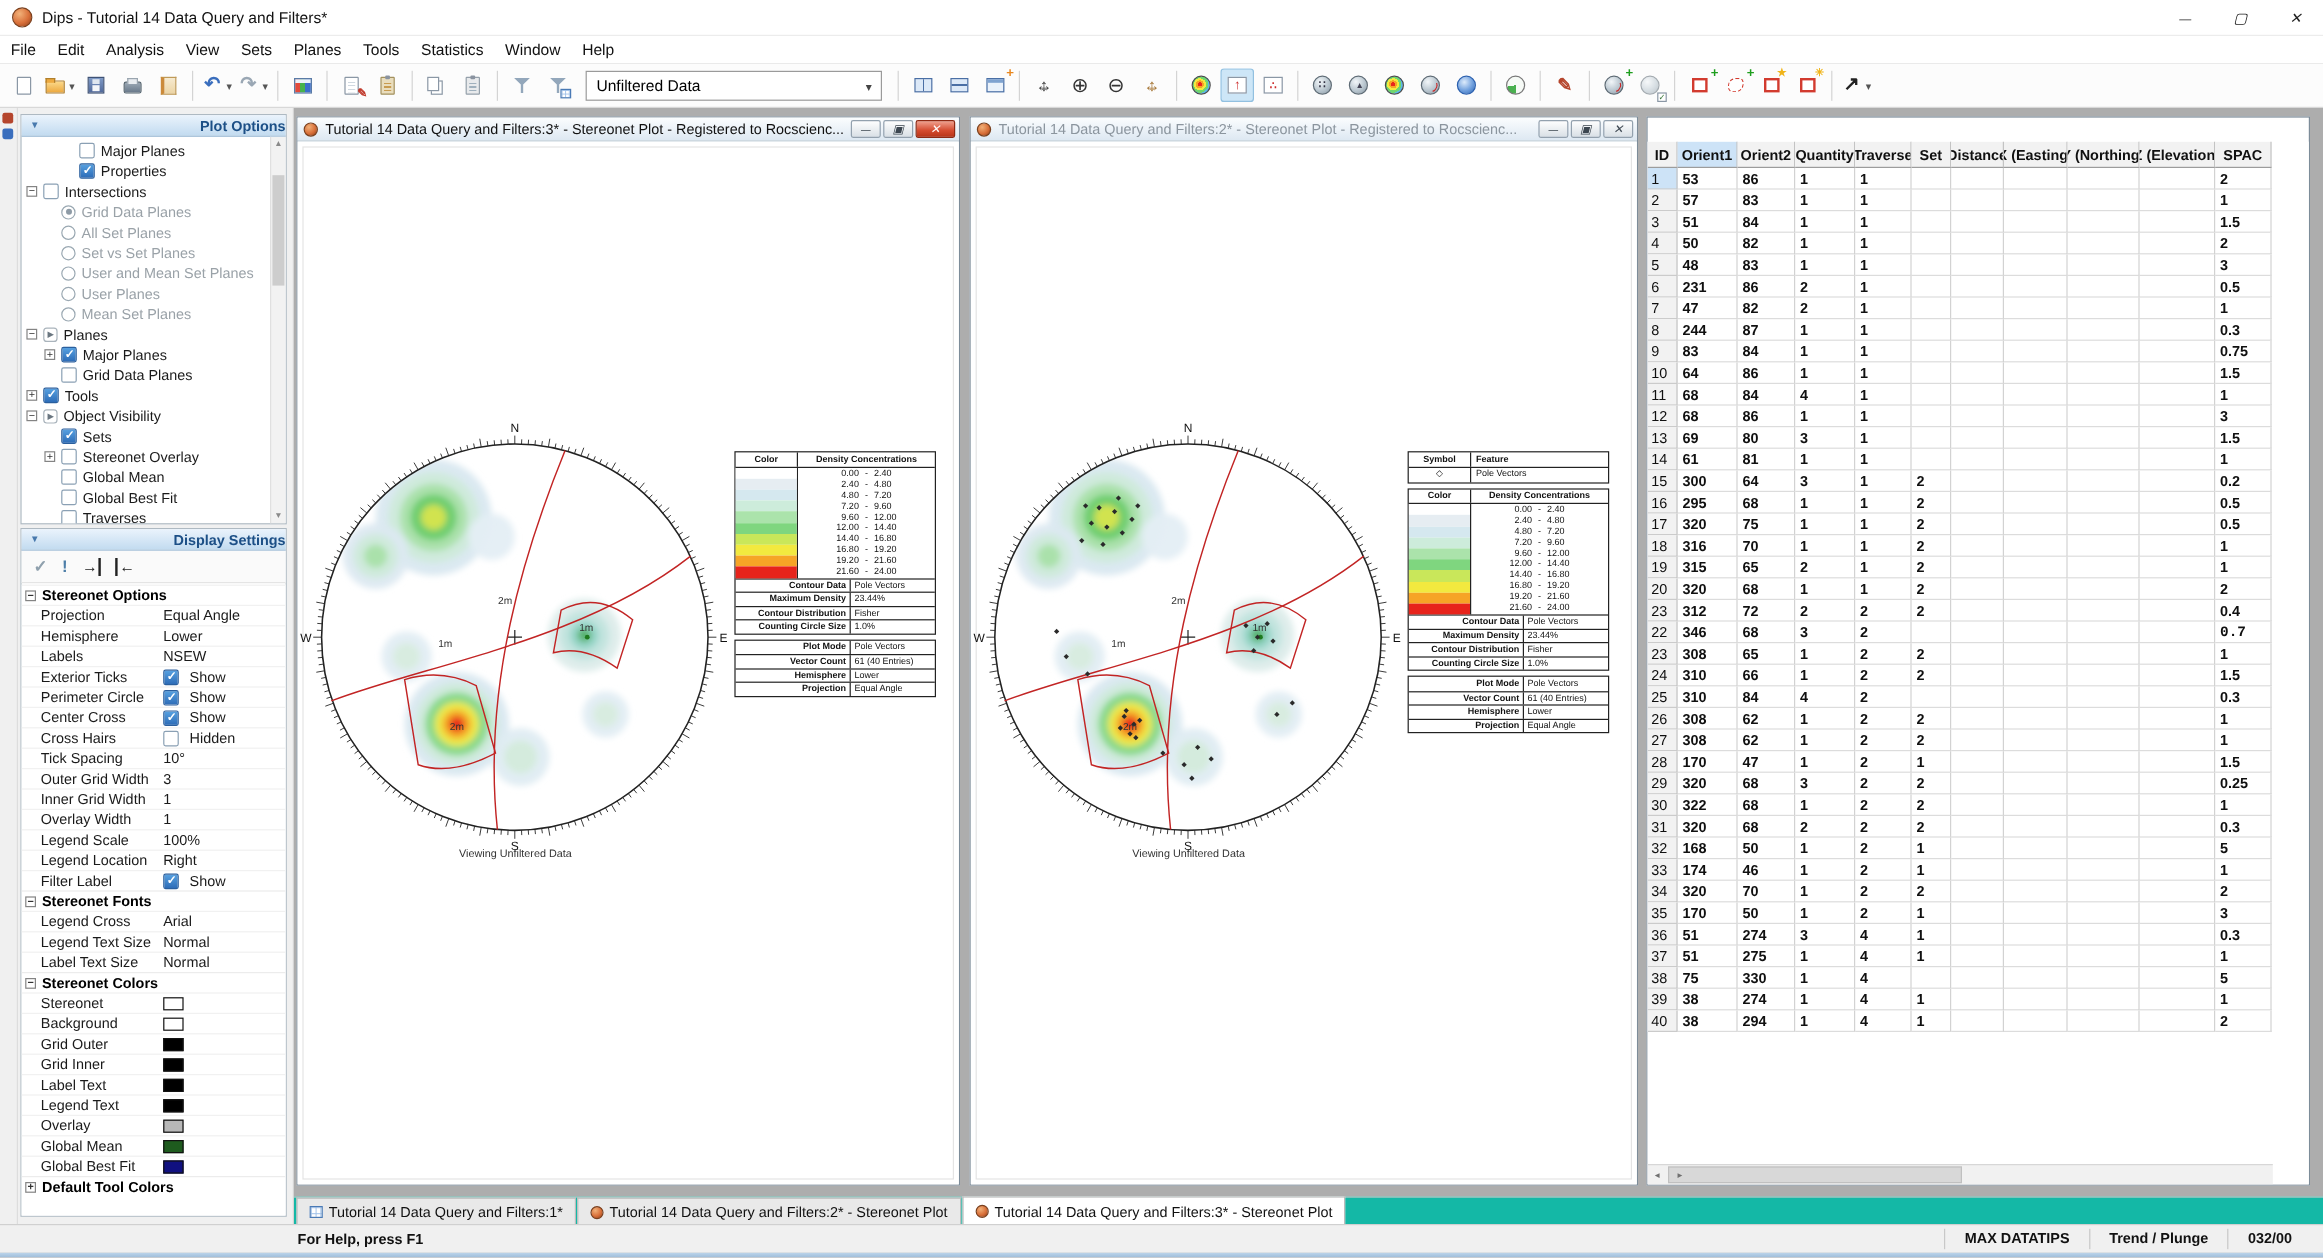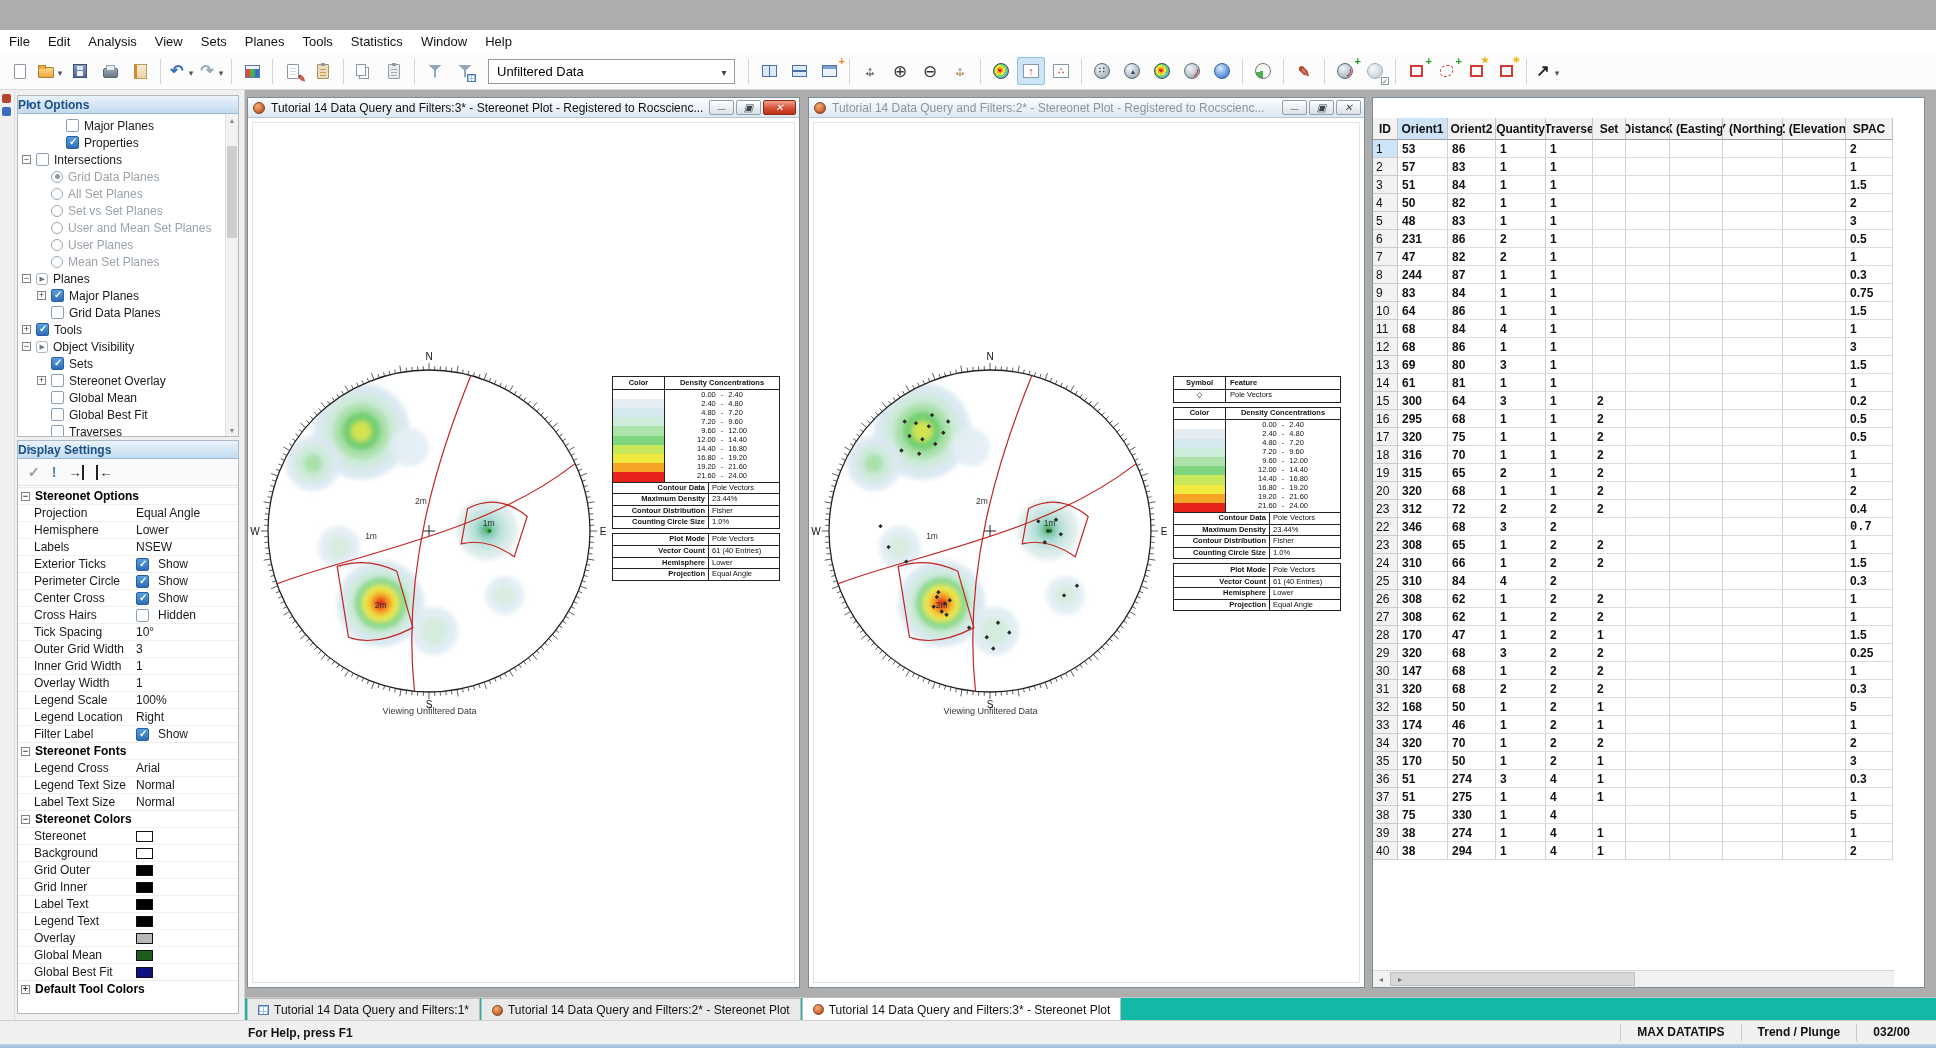--- a/index.html
+++ b/index.html
@@ -68,21 +68,21 @@
 .plusbadge{position:absolute;top:-4px;right:-5px;color:#1e9e1e;font-weight:bold;font-size:11px}
 .plusbadge.orange{color:#e8871e}
 .chkbadge{position:absolute;right:-3px;bottom:-3px;width:8px;height:8px;background:#fff;border:1px solid #8a97a5;font-size:7px;color:#3c7a3c;display:flex;align-items:center;justify-content:center}
 
 .dock{position:absolute;left:0;top:90px;width:245px;bottom:28px;background:#f0f0f0;border-right:1px solid #d4d4d4;z-index:10}
 .dock-strip{position:absolute;left:0;top:0;width:15px;height:100%;border-right:1px solid #ddd}
 .strip-ico{width:9px;height:9px;margin:4px 2px;border-radius:2px}
 .panel{position:absolute;left:17px;width:222px;border:1px solid #aeb9c2;background:#fff}
 #plot-options{top:5px;height:342px}
 #display-settings{top:350px;bottom:6px}
-.panel-header{height:18px;background:linear-gradient(#eaf3fc,#c2dbf0);border-bottom:1px solid #9ab8d4;display:flex;align-items:center;justify-content:flex-start;font-size:12px;font-weight:bold;color:#1c4f86;position:relative}
+.panel-header{height:18px;background:linear-gradient(#eaf3fc,#c2dbf0);border-bottom:1px solid #9ab8d4;display:flex;align-items:center;justify-content:flex-end;font-size:12px;font-weight:bold;color:#1c4f86;position:relative}
 .panel-header .tri::before{content:"▼";position:absolute;left:7px;top:4px;font-size:8px;color:#4879ad}
 .tree{position:absolute;left:0;right:13px;top:18px;bottom:0;overflow:hidden;padding-top:3px}
 .trw{height:17px;display:flex;align-items:center;font-size:12px;color:#1a1a1a;white-space:nowrap}
 .exp{width:9px;height:9px;border:1px solid #848484;background:#fff;font-size:9px;line-height:7px;text-align:center;color:#333;margin-right:5px;flex:none}
 .expspace{width:14px;flex:none}
 .cb{width:13px;height:13px;border:1px solid #8aa0b4;border-radius:2px;background:#fff;margin-right:5px;position:relative;flex:none}
 .cb.on{background:linear-gradient(#56a0e0,#2e6db8);border-color:#2a5f9e}
 .cb.on::before{content:"✓";position:absolute;left:2px;top:-1px;color:#fff;font-size:10px;font-weight:bold}
 .rad{width:12px;height:12px;border:1px solid #9aa8b2;border-radius:50%;background:#fff;margin-right:5px;position:relative;flex:none}
 .rad.on::before{content:"";position:absolute;left:2.5px;top:2.5px;width:5px;height:5px;border-radius:50%;background:#8e9ba6}
@@ -168,20 +168,35 @@
 .sb-help{margin-left:248px;font-weight:bold}
 .sb-right{margin-left:auto;display:flex;height:100%;align-items:center;margin-right:10px}
 .sb-panel{border-left:1px solid #c8c8c8;height:72%;display:flex;align-items:center;justify-content:center;font-weight:bold;padding:0 16px;white-space:nowrap}
 .bottomedge{position:absolute;left:0;right:0;bottom:0;height:4px;background:linear-gradient(#bcd4ea,#9dbcd9);z-index:60}
 </style>
 </head>
 <body>
 
 <div class="screen">
 
+  <div class="titlebar">
+    <span class="appicon"></span>
+    <span class="apptitle">Dips - Tutorial 14 Data Query and Filters*</span>
+    <div class="caption-btns">
+      <span class="cap">
+          <i class="g-amin"></i>
+        </span>
+      <span class="cap">
+          <i class="g-ares"></i>
+        </span>
+      <span class="cap">
+          <i class="g-aclose"></i>
+        </span>
+    </div>
+  </div>
 
   <div class="menubar" id="menubar">
       <div class="mi">File</div>
       <div class="mi">Edit</div>
       <div class="mi">Analysis</div>
       <div class="mi">View</div>
       <div class="mi">Sets</div>
       <div class="mi">Planes</div>
       <div class="mi">Tools</div>
       <div class="mi">Statistics</div>
@@ -1519,21 +1534,21 @@
             <div class="td" style="width: 47px;">2</div>
             <div class="td" style="width: 33px;">2</div>
             <div class="td" style="width: 44px;"></div>
             <div class="td" style="width: 53px;"></div>
             <div class="td" style="width: 60px;"></div>
             <div class="td" style="width: 63px;"></div>
             <div class="td" style="width: 47px;">0.25</div>
           </div>
           <div class="tr">
             <div class="td rowhead" style="width: 25px;">30</div>
-            <div class="td" style="width: 50px;">147</div>
+            <div class="td" style="width: 50px;">322</div>
             <div class="td" style="width: 48px;">68</div>
             <div class="td" style="width: 50px;">1</div>
             <div class="td" style="width: 47px;">2</div>
             <div class="td" style="width: 33px;">2</div>
             <div class="td" style="width: 44px;"></div>
             <div class="td" style="width: 53px;"></div>
             <div class="td" style="width: 60px;"></div>
             <div class="td" style="width: 63px;"></div>
             <div class="td" style="width: 47px;">1</div>
           </div>

